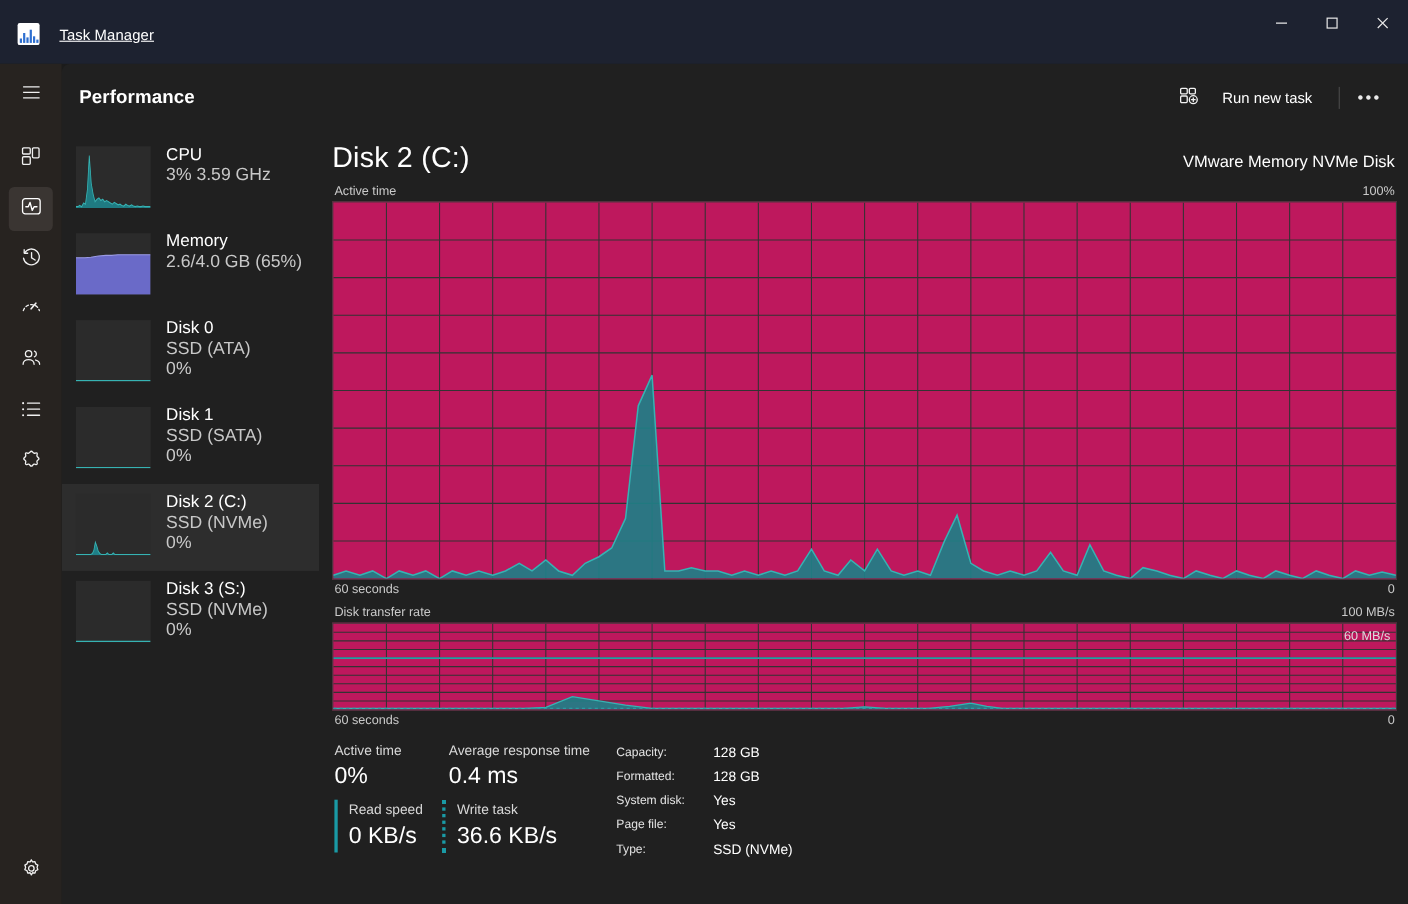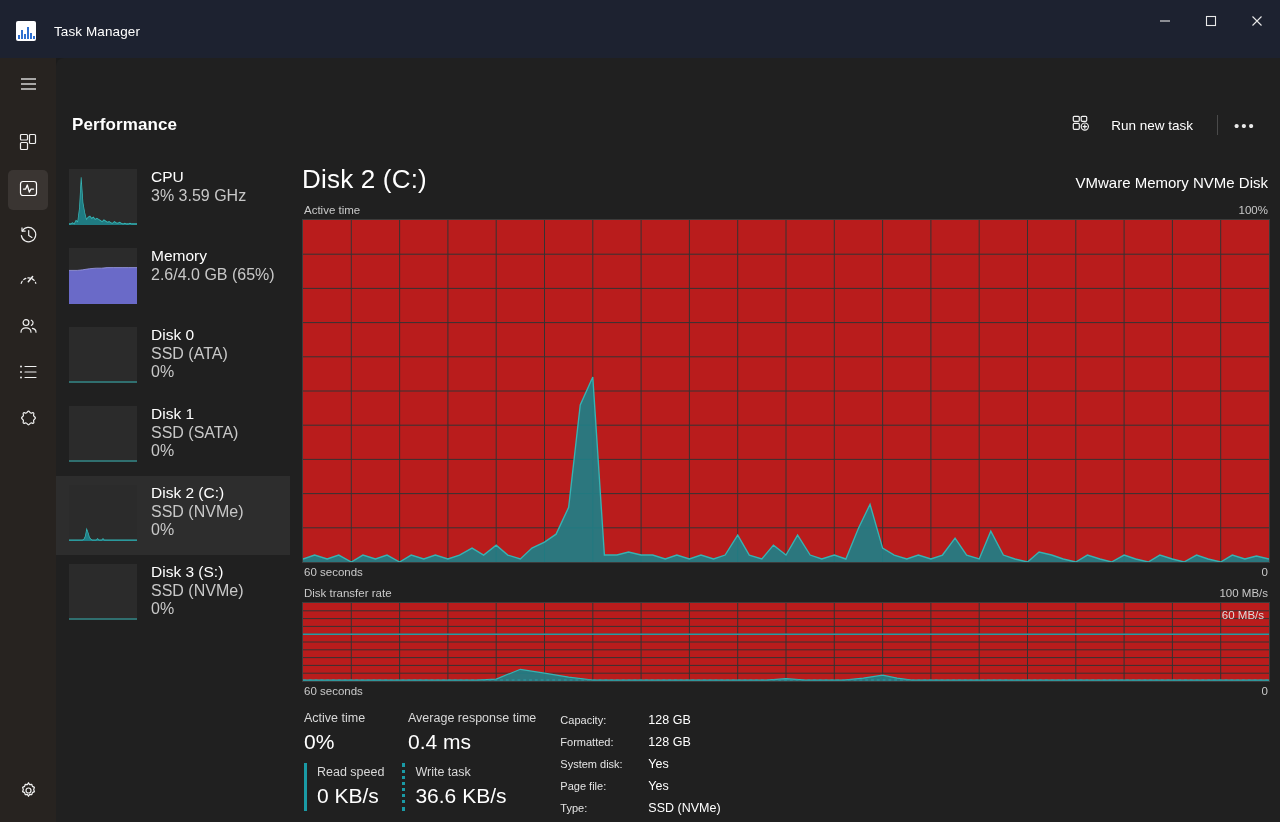--- a/index.html
+++ b/index.html
@@ -19,21 +19,21 @@
   }
 
   
   .titlebar {
     height: 58px;
     background: #1d2230;
     display: flex; align-items: flex-start;
     flex: 0 0 58px;
     position: relative;
   }
-  .tb-left { display: flex; align-items: center; height: 62px; padding-left: 16px; }
+  .tb-left { display: flex; align-items: center; height: 62px; padding-left: 16px; text-decoration: underline; }
   .app-icon {
     width: 20px; height: 20px;
     background: #ffffff;
     border-radius: 2px;
     position: relative; overflow: hidden;
     display: flex; align-items: flex-end; justify-content: center;
   }
   .app-icon .bars { display: flex; align-items: flex-end; gap: 1px; height: 13px; padding-bottom: 2px; }
   .app-icon .bars i { display: block; width: 2px; background: #2e6fd0; }
   .tb-title {
@@ -81,21 +81,20 @@
     flex: 1; min-width: 0;
     background: #202020;
     border-top-left-radius: 8px;
     display: flex; flex-direction: column;
     overflow: hidden;
   }
   .toolbar {
     height: 62px; flex: 0 0 62px;
     display: flex; align-items: center;
     padding: 0 18px 0 16px;
-    margin-top: 36px;
   }
   .page-title { font-size: 17px; font-weight: bold; color: #fff; letter-spacing: .1px; }
   .toolbar-right { margin-left: auto; display: flex; align-items: center; }
   .run-task {
     display: flex; align-items: center; gap: 21px;
     height: 32px; padding: 0 10px; border-radius: 4px;
     font-size: 13.5px; color: #fff;
   }
   .tb-sep { width: 1px; height: 20px; background: #4a4a4a; margin: 0 10px 0 14px; }
   .more-btn {
@@ -139,21 +138,21 @@
   .detail-title { font-size: 26px; color: #ffffff; letter-spacing: .2px; }
   .detail-sub { margin-left: auto; font-size: 15px; color: #ffffff; }
 
   .chart-label-row {
     display: flex; justify-content: space-between;
     font-size: 11.5px; color: #c9c9c9;
     padding: 9px 2px 3px 2px;
   }
   .chart-label-row.bottom { padding: 3px 2px 0 2px; }
 
-  .graph { position: relative; width: 100%; background: #b91c1c; border: 1px solid #3b3b3b; }
+  .graph { position: relative; width: 100%; background: #be185d; border: 1px solid #3b3b3b; }
   .graph.active-time { height: 344px; }
   .graph.transfer { height: 80px; }
   .graph svg { display: block; width: 100%; height: 100%; }
   .scale-caption {
     position: absolute; right: 5px; top: 6px;
     font-size: 11.5px; color: #dcdcdc;
   }
 
   
   .stats { display: flex; padding: 12px 2px 0 2px; }

